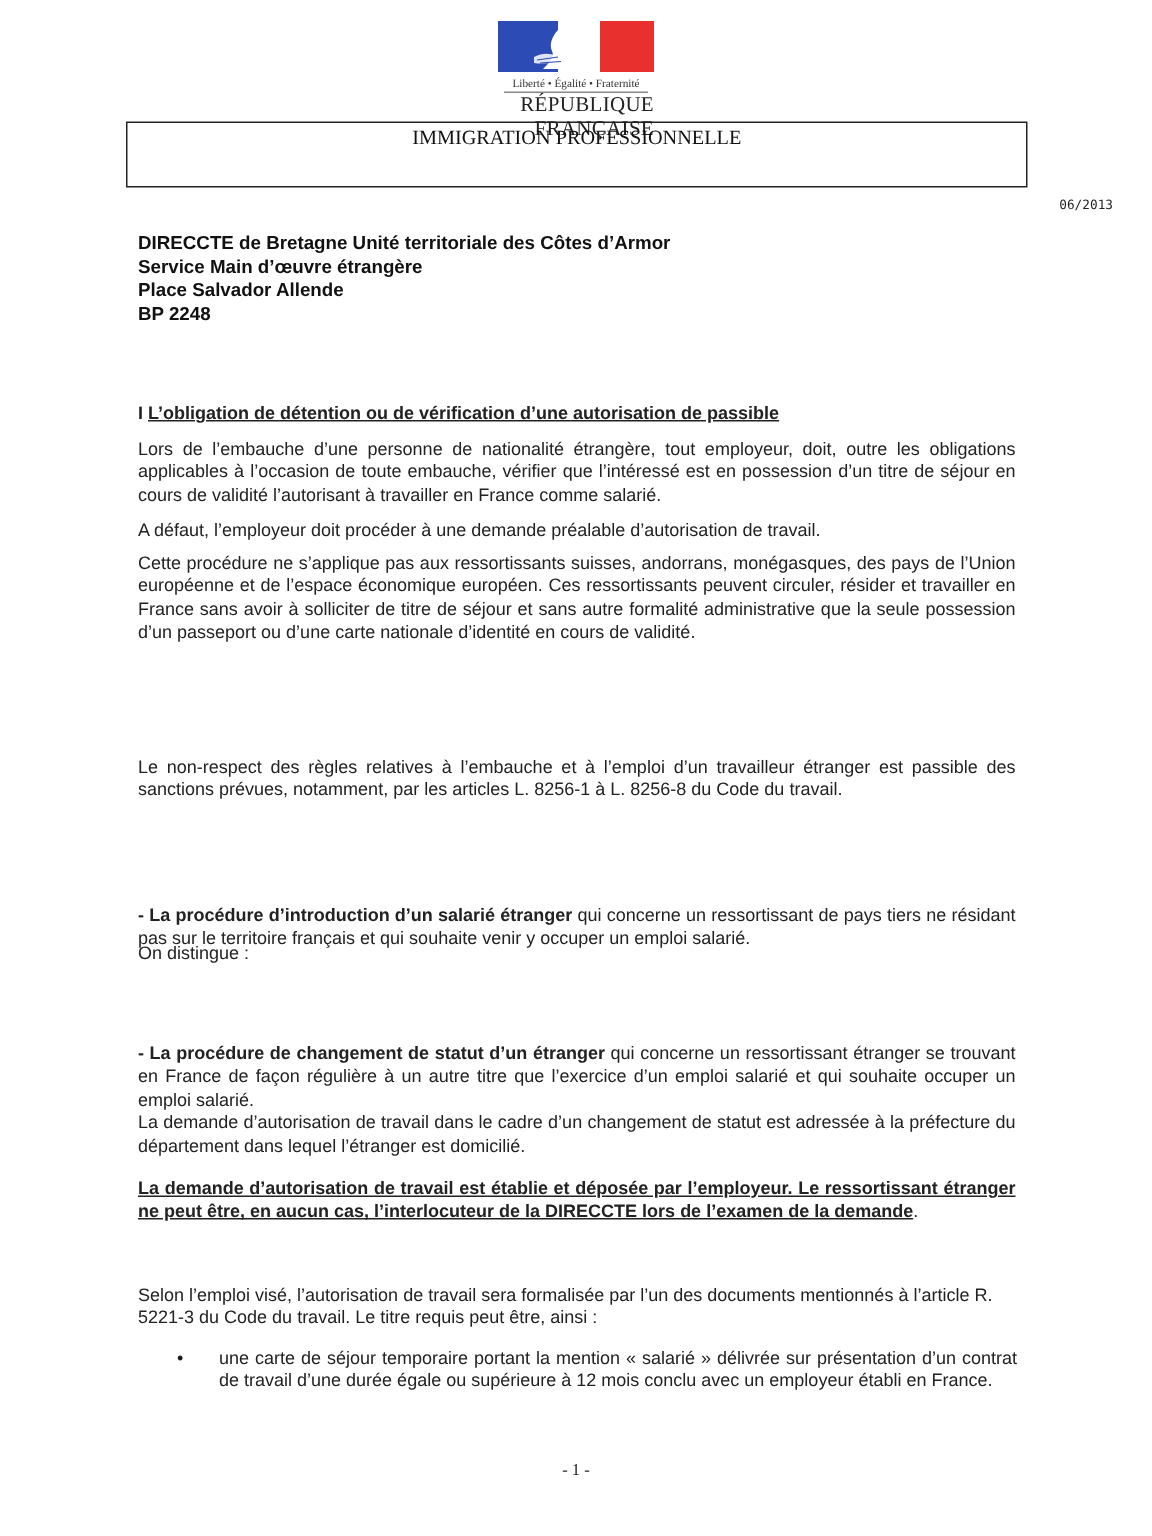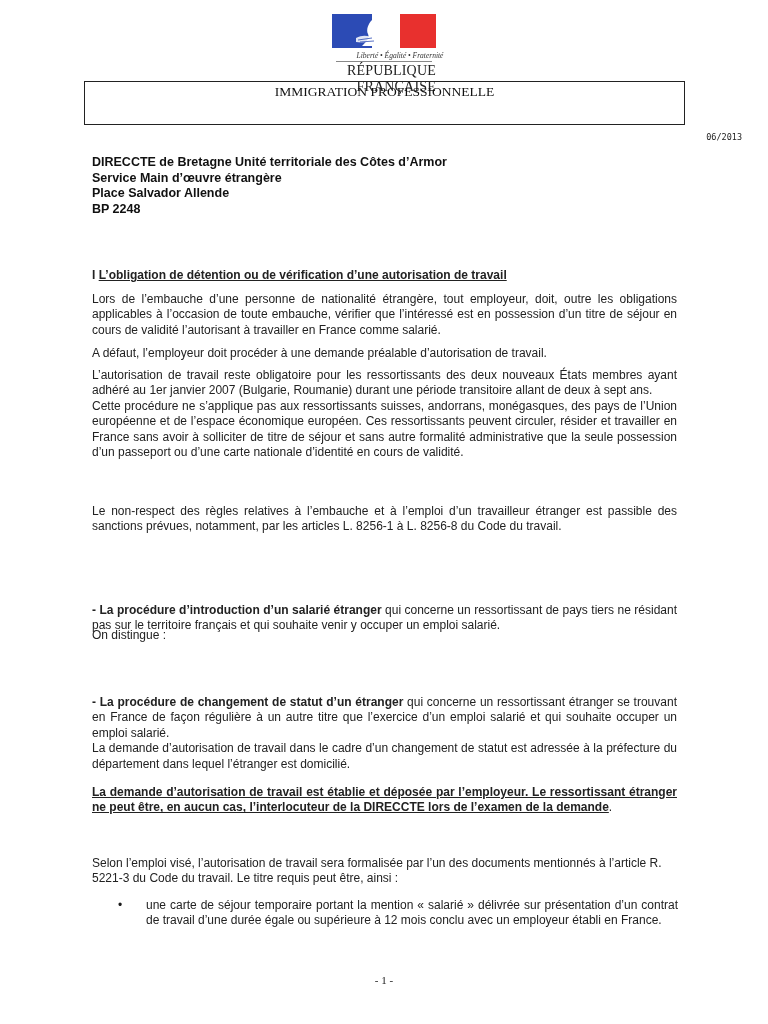--- a/index.html
+++ b/index.html
@@ -4,22 +4,22 @@
   <style>
     * { margin: 0; padding: 0; box-sizing: border-box; }
     html, body { width: 768px; height: 1024px; background: #ffffff; overflow: hidden; }
     body { position: relative; font-family: "Liberation Sans", sans-serif; color: #1a1a1a; }
 
     .logo { position: absolute; left: 332px; top: 14px; width: 104px; height: 60px; }
     .flag { position: relative; width: 104px; height: 34px; }
     .flag .blue { position: absolute; left: 0; top: 0; width: 40px; height: 34px; background: #2c4bb5; }
     .flag .red { position: absolute; right: 0; top: 0; width: 36px; height: 34px; background: #e8302e; }
     .flag svg { position: absolute; left: 22px; top: 2px; }
-    .motto { position: absolute; top: 37px; left: 16px; width: 104px; text-align: center;
-             font-family: "Liberation Serif", serif; font-style: italic; font-size: 7.5px; color: #333; }
+    .motto { position: absolute; top: 37px; left: 0; width: 104px; text-align: center;
+             font-family: "Liberation Serif", serif; font-size: 7.5px; color: #333; }
     .motto-rule { position: absolute; top: 47px; left: 4px; width: 96px; height: 1px; background: #888; }
     .republic { position: absolute; top: 49px; left: 0; width: 104px; text-align: right;
                 font-family: "Liberation Serif", serif; font-size: 14px; letter-spacing: 0.2px; color: #222; }
 
     .title-box { position: absolute; left: 84px; top: 81px; width: 601px; height: 44px;
                  border: 1.5px solid #222; text-align: center;
                  font-family: "Liberation Serif", serif; font-size: 13.5px; color: #111; }
     .title-box .l1 { position: absolute; left: 0; right: 0; top: 2px; }
     .title-box .l2 { position: absolute; left: 0; right: 0; top: 23px; }
 
@@ -66,29 +66,28 @@
 <div class="date">06/2013</div>
 
 <div class="address">
   <div>DIRECCTE de Bretagne Unité territoriale des Côtes d’Armor</div>
   <div>Service Main d’œuvre étrangère</div>
   <div>Place Salvador Allende</div>
   <div>BP 2248</div>
 </div>
 
 <div class="content b" style="top:268px;">
-  <span>I </span><span class="u">L’obligation de détention ou de vérification d’une autorisation de travail</span>
+  <span>I </span><span class="u">L’obligation de détention ou de vérification d’une autorisation de passible</span>
 </div>
 
 <div class="content justify" style="top:292px;">Lors de l’embauche d’une personne de nationalité étrangère, tout employeur, doit, outre les obligations applicables à l’occasion de toute embauche, vérifier que l’intéressé est en possession d’un titre de séjour en cours de validité l’autorisant à travailler en France comme salarié.</div>
 
 <div class="content" style="top:346px;">A défaut, l’employeur doit procéder à une demande préalable d’autorisation de travail.</div>
 
 <div class="content justify" style="top:368px;">
-  <div>L’autorisation de travail reste obligatoire pour les ressortissants des deux nouveaux États membres ayant adhéré au 1er janvier 2007 (Bulgarie, Roumanie) durant une période transitoire allant de deux à sept ans.</div>
   <div>Cette procédure ne s’applique pas aux ressortissants suisses, andorrans, monégasques, des pays de l’Union européenne et de l’espace économique européen. Ces ressortissants peuvent circuler, résider et travailler en France sans avoir à solliciter de titre de séjour et sans autre formalité administrative que la seule possession d’un passeport ou d’une carte nationale d’identité en cours de validité.</div>
 </div>
 
 <div class="content justify" style="top:504px;">
   <div>Le non-respect des règles relatives à l’embauche et à l’emploi d’un travailleur étranger est passible des sanctions prévues, notamment, par les articles L. 8256-1 à L. 8256-8 du Code du travail.</div>
 </div>
 
 <div class="content" style="top:584px;margin-top:44px;">On distingue :</div>
 
 <div class="content justify" style="top:603px;">

